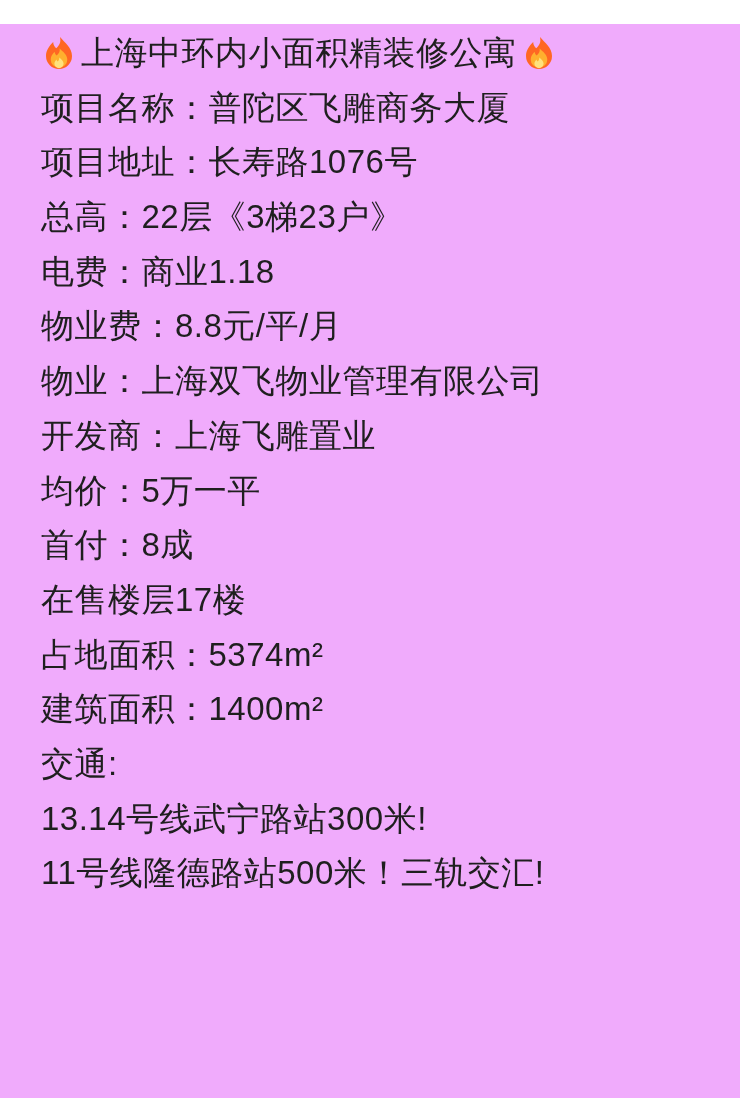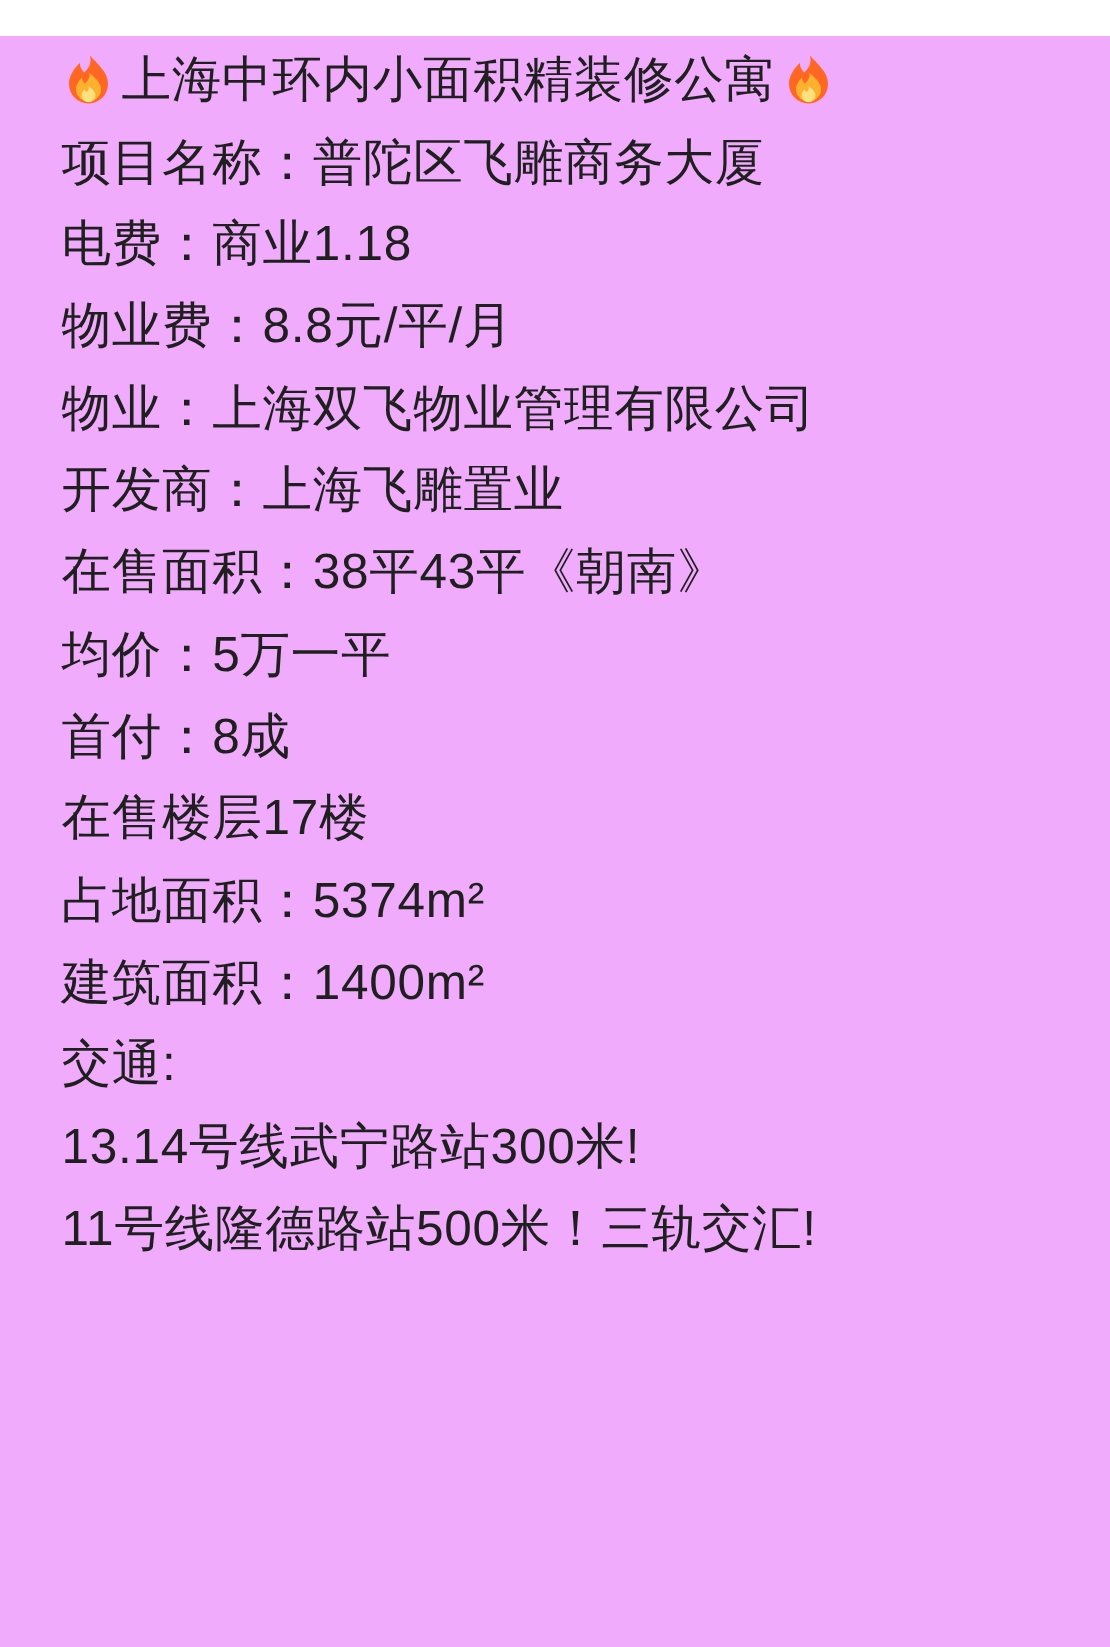--- a/index.html
+++ b/index.html
@@ -67,25 +67,26 @@
       <svg viewBox="0 0 36 36" aria-hidden="true">
         <path fill="#ff6723" d="M19 2c1.2 5.5-.6 8.2-3.8 11.3-1.8-1.7-2.9-3.6-3-6.3C8.2 10.8 5 15.7 5 21a13 13 0 0 0 26 0c0-8.5-7.3-13.3-12-19z"></path>
         <path fill="#ffb02e" d="M18.6 13.5c.6 3.1-.8 5.2-2.9 7.1-1.1-1-1.9-2.2-2.1-3.8-2.1 2-3.9 4.8-3.9 7.7a8.3 8.3 0 0 0 16.6 0c0-4.8-4.4-7.8-7.7-11z"></path>
         <path fill="#ffe17d" d="M18.2 22.5c.4 1.7-.4 2.9-1.5 4-.6-.6-1.1-1.2-1.2-2.1-1.1 1.1-2.1 2.6-2.1 4.2a4.6 4.6 0 0 0 9.2 0c0-2.6-2.4-4.3-4.4-6.1z"></path>
       </svg>
     </span>
   </div>
 
   <div>
       <div class="line">项目名称：普陀区飞雕商务大厦</div>
+      <div class="line">项目地址：长寿路1076号</div>
+      <div class="line">总高：22层《3梯23户》</div>
       <div class="line">电费：商业1.18</div>
       <div class="line">物业费：8.8元/平/月</div>
       <div class="line">物业：上海双飞物业管理有限公司</div>
       <div class="line">开发商：上海飞雕置业</div>
-      <div class="line">在售面积：38平43平《朝南》</div>
       <div class="line">均价：5万一平</div>
       <div class="line">首付：8成</div>
       <div class="line">在售楼层17楼</div>
       <div class="line">占地面积：5374m²</div>
       <div class="line">建筑面积：1400m²</div>
       <div class="line">交通:</div>
       <div class="line">13.14号线武宁路站300米!</div>
       <div class="line">11号线隆德路站500米！三轨交汇!</div>
     </div>
 

